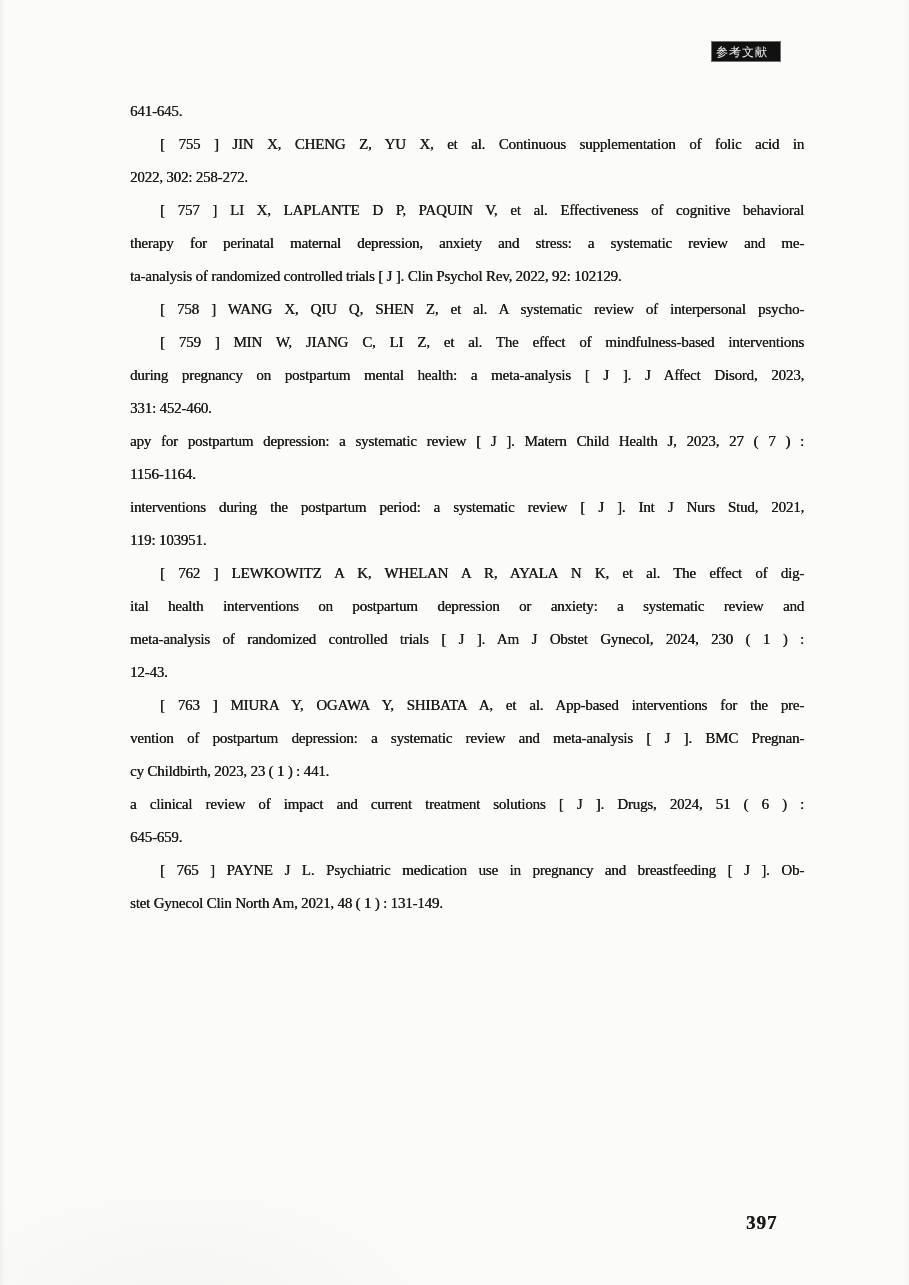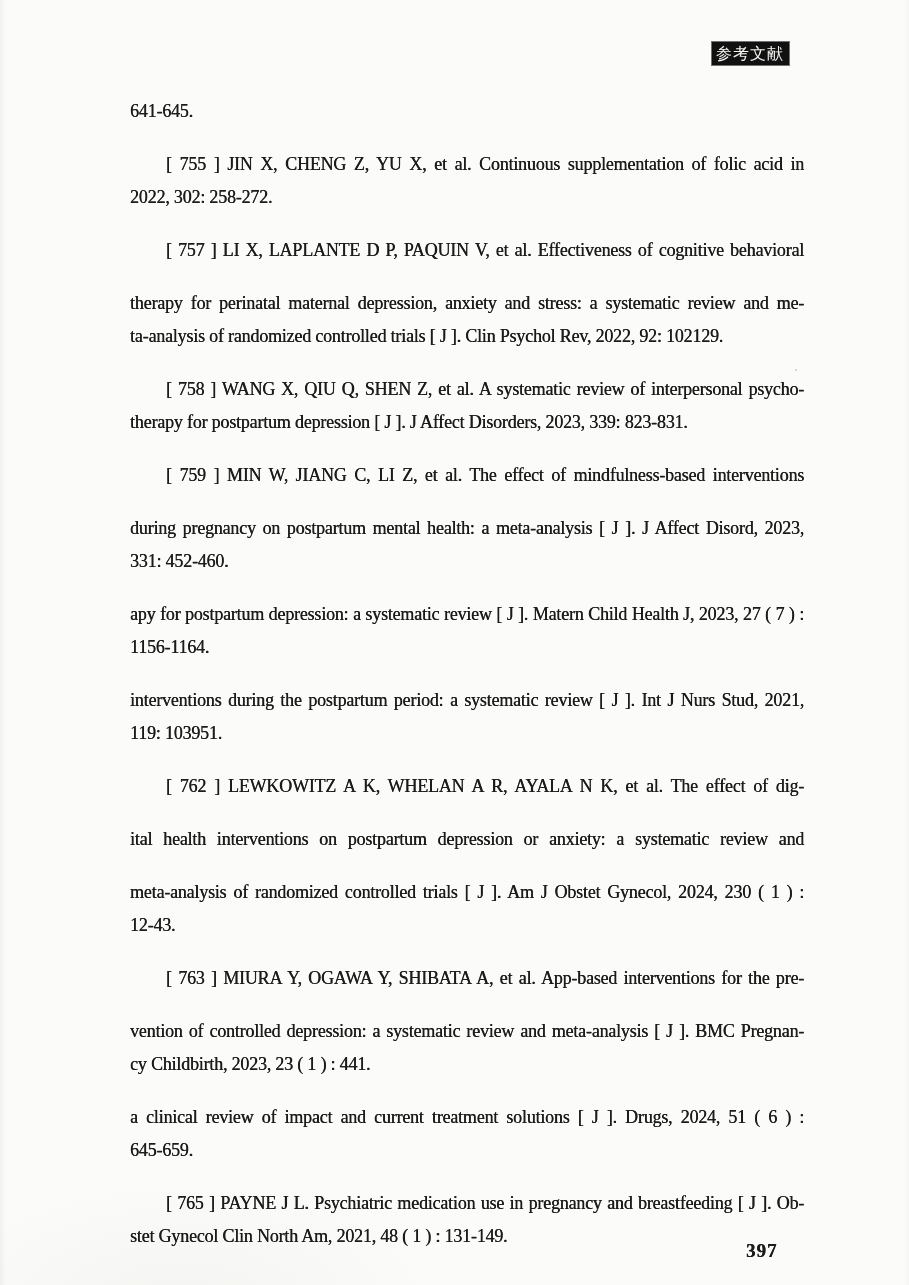--- a/index.html
+++ b/index.html
@@ -19,42 +19,41 @@
       linear-gradient(to left, rgba(90,90,85,0.04), rgba(0,0,0,0) 5px),
       radial-gradient(ellipse 400px 200px at 20% 102%, rgba(120,120,110,0.05), rgba(0,0,0,0) 70%);
     pointer-events: none;
   }
   .badge {
     position: absolute;
     top: 42px; left: 712px;
     background: var(--badge-bg, #111111);
     color: var(--badge-text, #f5f5f2);
     font-family: "DejaVu Sans", sans-serif;
-    font-size: 16px; line-height: 1;
-    padding: 4px 5px 3px 4px;
+    font-size: 12px; line-height: 1;
+    padding: 4px 12px 3px 4px;
     letter-spacing: 1px;
     box-shadow: 0 0 0 1px rgba(0,0,0,0.55);
   }
   .content {
     position: absolute;
     left: 130px; top: 95px;
     width: 674px;
   }
   .line {
-    font-size: 18px;
+    font-size: 15px;
     letter-spacing: -0.2px;
     line-height: 33px;
     height: 33px;
     white-space: normal;
     text-shadow: 0.3px 0 0 currentColor;
   }
   .line.justify {
     text-align: justify;
     text-align-last: justify;
-    margin-top: 20px;
     -moz-text-align-last: justify;
   }
   .line.first { text-indent: 2em; }
   .scan-artifact {
     position: absolute;
     left: 793px; top: 366px;
     width: 30px; height: 8px;
     opacity: 0.55;
     background:
       radial-gradient(circle 1.2px at 3px 4px, #b8b8b2 60%, transparent 62%),
@@ -62,21 +61,20 @@
       radial-gradient(circle 1.1px at 14px 5px, #c8c8c2 60%, transparent 62%),
       radial-gradient(circle 1px at 24px 4px, #d1d1cb 60%, transparent 62%);
   }
   .page-number {
     position: absolute;
     left: 746px; top: 1212px;
     font-size: 19px;
     font-weight: bold;
     letter-spacing: 1px;
     text-shadow: 0.3px 0 0 currentColor;
-    margin-top: 28px;
   }
 </style>
 </head>
 <body style="--ink: #1c1c1c; --paper: #fbfbf9; --badge-bg: #111111; --badge-text: #f5f5f2;">
 
 <div class="page-surface"></div>
 
 <div class="badge">参考文献</div>
 
 <div class="content">
@@ -86,21 +84,20 @@
         <div class="line first justify">[ 755 ] JIN X, CHENG Z, YU X, et al. Continuous supplementation of folic acid in</div>
         <div class="line">2022, 302: 258-272.</div>
       </div>
       <div class="ref">
         <div class="line first justify">[ 757 ] LI X, LAPLANTE D P, PAQUIN V, et al. Effectiveness of cognitive behavioral</div>
         <div class="line justify">therapy for perinatal maternal depression, anxiety and stress: a systematic review and me-</div>
         <div class="line">ta-analysis of randomized controlled trials [ J ]. Clin Psychol Rev, 2022, 92: 102129.</div>
       </div>
       <div class="ref">
         <div class="line first justify">[ 758 ] WANG X, QIU Q, SHEN Z, et al. A systematic review of interpersonal psycho-</div>
-        <div class="line">therapy for postpartum depression [ J ]. J Affect Disorders, 2023, 339: 823-831.</div>
       </div>
       <div class="ref">
         <div class="line first justify">[ 759 ] MIN W, JIANG C, LI Z, et al. The effect of mindfulness-based interventions</div>
         <div class="line justify">during pregnancy on postpartum mental health: a meta-analysis [ J ]. J Affect Disord, 2023,</div>
         <div class="line">331: 452-460.</div>
       </div>
       <div class="ref">
         <div class="line justify">apy for postpartum depression: a systematic review [ J ]. Matern Child Health J, 2023, 27 ( 7 ) :</div>
         <div class="line">1156-1164.</div>
       </div>
@@ -109,21 +106,21 @@
         <div class="line">119: 103951.</div>
       </div>
       <div class="ref">
         <div class="line first justify">[ 762 ] LEWKOWITZ A K, WHELAN A R, AYALA N K, et al. The effect of dig-</div>
         <div class="line justify">ital health interventions on postpartum depression or anxiety: a systematic review and</div>
         <div class="line justify">meta-analysis of randomized controlled trials [ J ]. Am J Obstet Gynecol, 2024, 230 ( 1 ) :</div>
         <div class="line">12-43.</div>
       </div>
       <div class="ref">
         <div class="line first justify">[ 763 ] MIURA Y, OGAWA Y, SHIBATA A, et al. App-based interventions for the pre-</div>
-        <div class="line justify">vention of controlled depression: a systematic review and meta-analysis [ J ]. BMC Pregnan-</div>
+        <div class="line justify">vention of postpartum depression: a systematic review and meta-analysis [ J ]. BMC Pregnan-</div>
         <div class="line">cy Childbirth, 2023, 23 ( 1 ) : 441.</div>
       </div>
       <div class="ref">
         <div class="line justify">a clinical review of impact and current treatment solutions [ J ]. Drugs, 2024, 51 ( 6 ) :</div>
         <div class="line">645-659.</div>
       </div>
       <div class="ref">
         <div class="line first justify">[ 765 ] PAYNE J L. Psychiatric medication use in pregnancy and breastfeeding [ J ]. Ob-</div>
         <div class="line">stet Gynecol Clin North Am, 2021, 48 ( 1 ) : 131-149.</div>
       </div>

